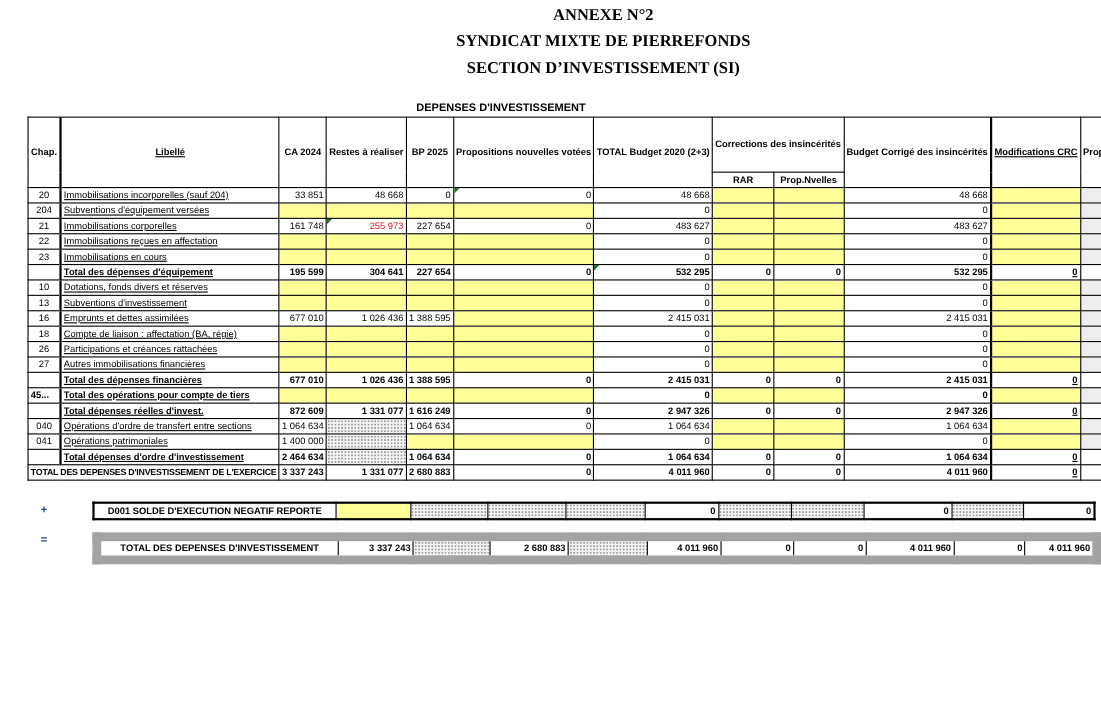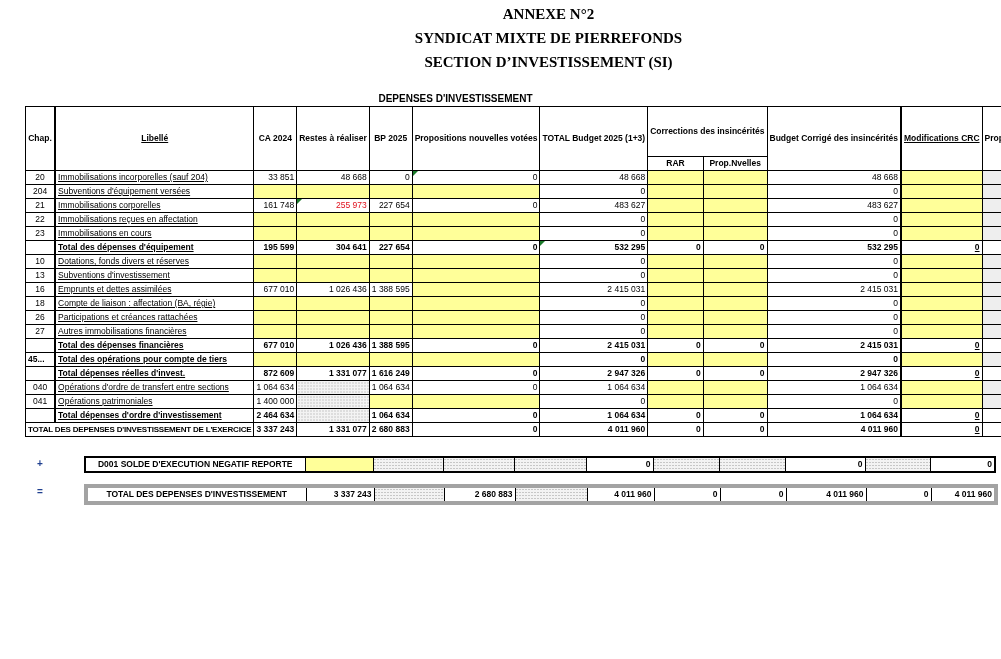--- a/index.html
+++ b/index.html
@@ -49,21 +49,21 @@
       <col style="width:65px">
   </colgroup>
   <tbody>
       <tr class="hdr" style="height:50px">
     <td rowspan="2">Chap.</td>
     <td rowspan="2" class="sep">Libellé</td>
     <td rowspan="2">CA 2024</td>
     <td rowspan="2">Restes à réaliser</td>
     <td rowspan="2">BP 2025</td>
     <td rowspan="2">Propositions nouvelles votées</td>
-    <td rowspan="2">TOTAL Budget 2025 (1+3)</td>
+    <td rowspan="2">TOTAL Budget 2020 (2+3)</td>
     <td colspan="2">Corrections des insincérités</td>
     <td rowspan="2">Budget Corrigé des insincérités</td>
     <td rowspan="2" class="sep">Modifications CRC</td>
     <td rowspan="2">Propositions CRC</td>
   </tr>
   <tr class="hdr" style="height:14px">
     <td>RAR</td>
     <td>Prop.Nvelles</td>
   </tr>
 
@@ -379,21 +379,21 @@
     <td class="dot"></td>
     <td class="dot"></td>
     <td class="num">0</td>
     <td class="dot"></td>
     <td class="num">0</td>
   </tr>
 </tbody>
   </table>
 
 <div class="sign" style="left:37px;top:486px">=</div>
-<table class="grid extra" style="top:484px;border:4px solid #a3a3a3">
+<table class="grid extra" style="top:484px;border:8px solid #a3a3a3">
   <colgroup>
     <col style="width:220px">
       <col style="width:68px">
       <col style="width:70px">
       <col style="width:71px">
       <col style="width:72px">
       <col style="width:67px">
       <col style="width:66px">
       <col style="width:66px">
       <col style="width:80px">

